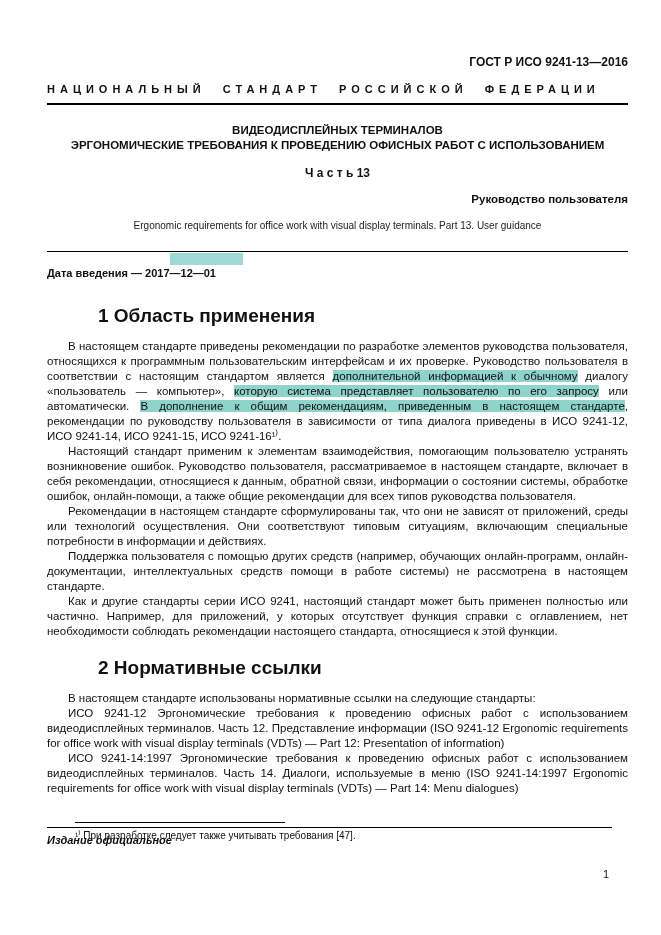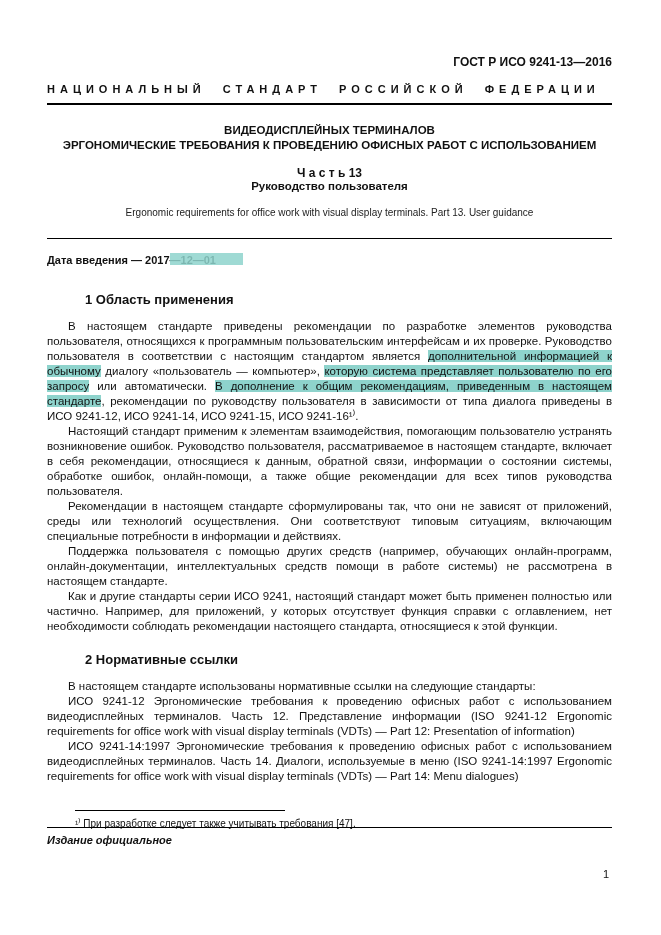--- a/index.html
+++ b/index.html
@@ -4,21 +4,21 @@
 <style>
   html, body { margin: 0; padding: 0; background: #ffffff; }
   .page {
     position: relative;
     width: 661px;
     height: 935px;
     background: #ffffff;
     font-family: "Liberation Sans", sans-serif;
     color: #111;
     box-sizing: border-box;
-    padding: 55px 49px 0 47px;
+    padding: 55px 33px 0 47px;
     overflow: hidden;
   }
   .doc-code { text-align: right; font-weight: bold; font-size: 12px; }
   .std-type {
     margin-top: 14px;
     font-weight: bold;
     font-size: 11px;
     letter-spacing: 5px;
     word-spacing: 9px;
     white-space: nowrap;
@@ -26,25 +26,25 @@
   }
   .rule-thick { height: 2px; background: #000; margin-top: 8px; }
   .main-title {
     margin-top: 18px;
     text-align: center;
     font-weight: bold;
     font-size: 11.5px;
     line-height: 15px;
   }
   .part-label { margin-top: 13px; text-align: center; font-weight: bold; font-size: 12px; }
-  .subtitle { text-align: center; font-weight: bold; font-size: 11.5px; }
+  .subtitle { margin-top: 13px; text-align: right; font-weight: bold; font-size: 11.5px; }
   .title-en { margin-top: 15px; text-align: center; font-size: 10px; color: #222; }
   .rule-thin { height: 1px; background: #000; margin-top: 20px; }
   .date-line { margin-top: 15px; text-align: left; font-weight: bold; font-size: 11px; }
-  .section-heading { margin: 26px 0 12px 38px; font-weight: bold; font-size: 13px; }
+  .section-heading { margin: 26px 0 12px 51px; font-weight: bold; font-size: 19px; }
   .section-heading.second { margin-top: 18px; }
   p.body {
     font-size: 11.5px;
     line-height: 15px;
     text-align: justify;
     text-indent: 21px;
     margin: 0;
   }
   mark { background: var(--hl, #8ed3cc); color: inherit; padding: 0; }
   .footnote-sep { width: 210px; height: 1px; background: #000; margin: 26px 0 0 28px; }

